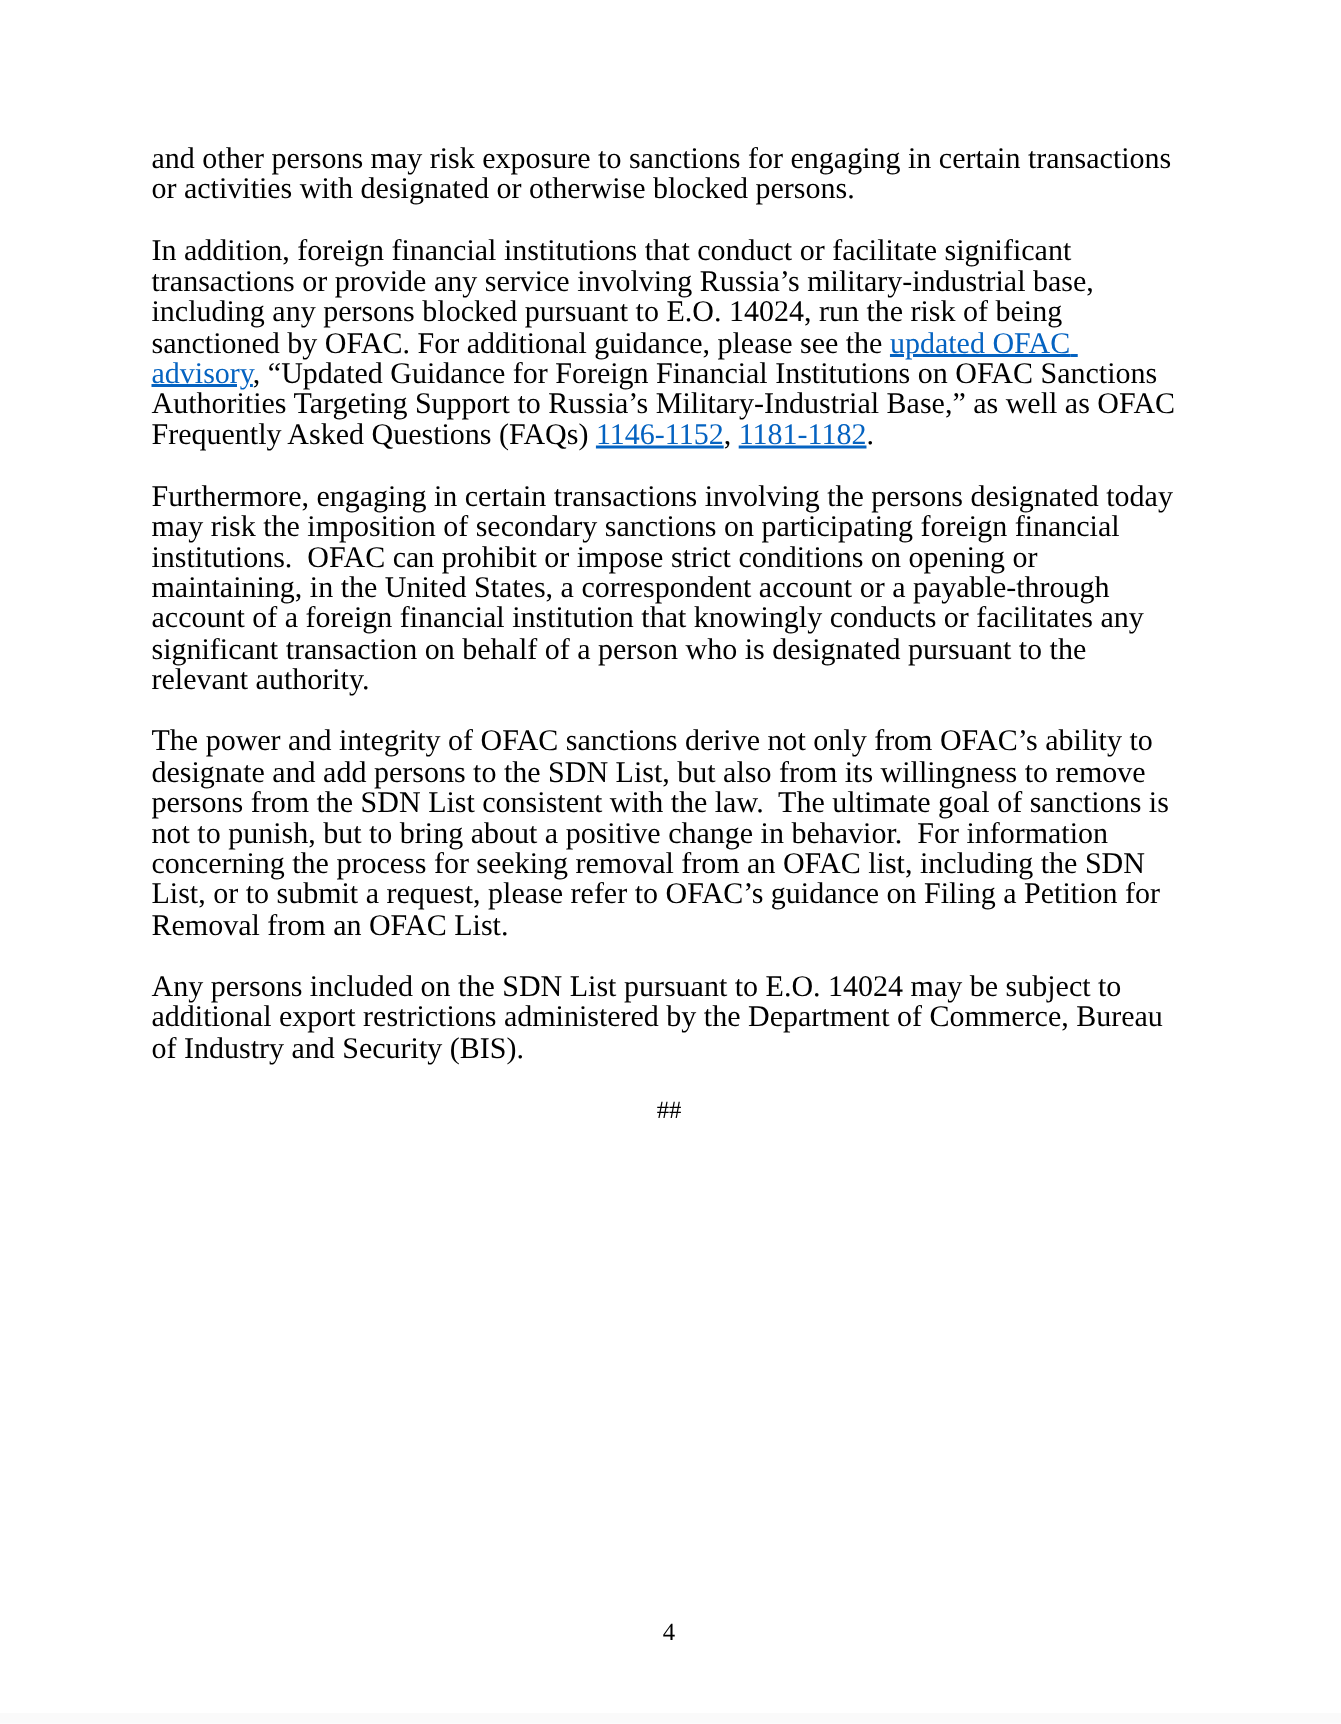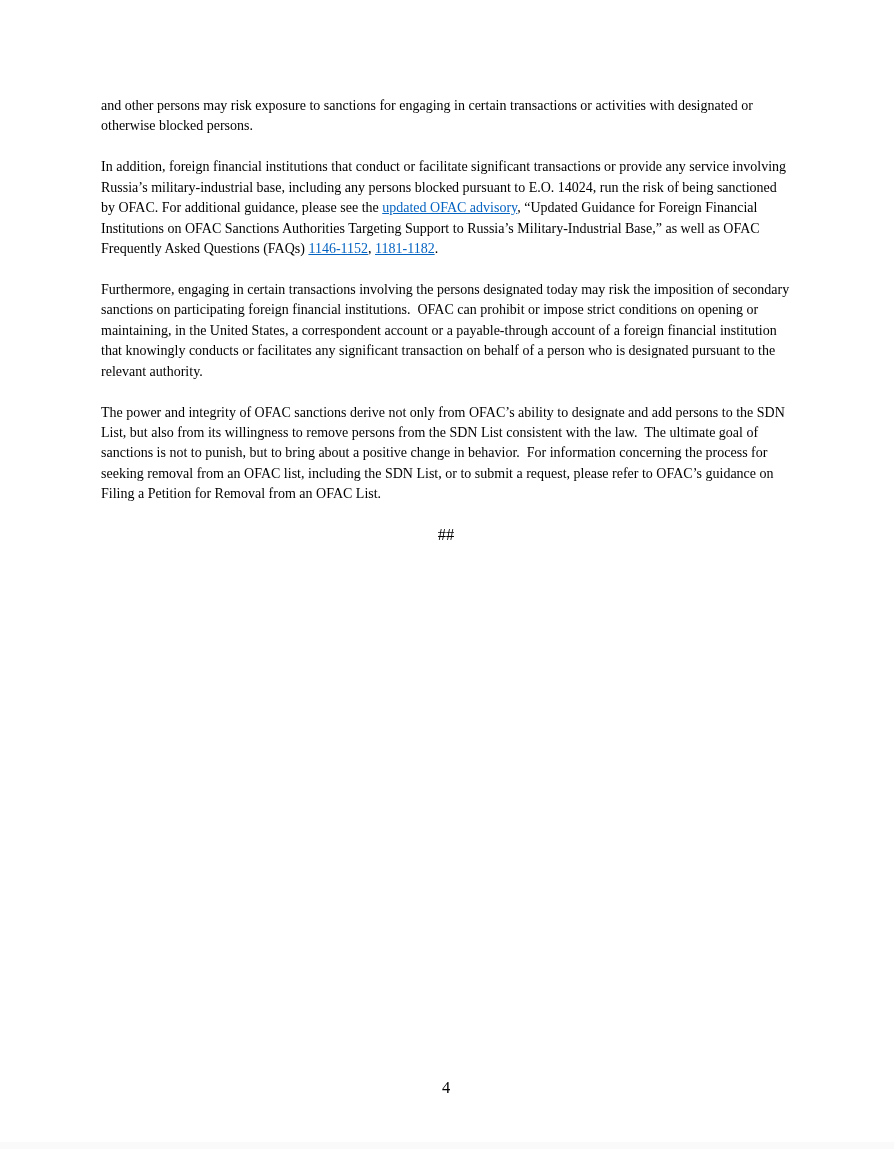--- a/index.html
+++ b/index.html
@@ -29,21 +29,21 @@
     background: var(--page-bg);
   }
   .content {
     position: absolute;
     left: 101px;
     top: 96px;
     width: 690px;
   }
   p.para {
     margin: 0 0 20.6px 0;
-    font-size: 14px;
+    font-size: 20px;
     line-height: 20.4px;
     white-space: pre-wrap;
     text-align: left;
   }
   a.doc-link {
     color: var(--link-color);
     text-decoration: underline;
     cursor: pointer;
   }
   .highlight {
@@ -76,18 +76,19 @@
 </head>
 <body>
 
 <div class="page">
   <div class="content">
     <div>
         <p class="para"><span>and other persons may risk exposure to sanctions for engaging in certain transactions or activities with designated or otherwise blocked persons.</span></p>
         <p class="para"><span>In addition, foreign financial institutions that conduct or facilitate significant transactions or provide any service involving Russia’s military-industrial base, including any persons blocked pursuant to E.O. 14024, run the risk of being sanctioned by OFAC. For additional guidance, please see the </span><a href="#" class="doc-link">updated OFAC advisory</a><span>, “Updated Guidance for Foreign Financial Institutions on OFAC Sanctions Authorities Targeting Support to Russia’s Military-Industrial Base,” as well as OFAC Frequently Asked Questions (FAQs) </span><a href="#" class="doc-link">1146-1152</a><span>, </span><a href="#" class="doc-link">1181-1182</a><span>.</span></p>
         <p class="para"><span>Furthermore, engaging in certain transactions involving the persons designated today may risk the imposition of secondary sanctions on participating foreign financial institutions.  OFAC can prohibit or impose strict conditions on opening or maintaining, in the United States, a correspondent account or a payable-through account of a foreign financial institution that knowingly conducts or facilitates any significant transaction on behalf of a person who is designated pursuant to the relevant authority.</span></p>
         <p class="para"><span>The power and integrity of OFAC sanctions derive not only from OFAC’s ability to designate and add persons to the SDN List, but also from its willingness to remove persons from the SDN List consistent with the law.  The ultimate goal of sanctions is not to punish, but to bring about a positive change in behavior.  For information concerning the process for seeking removal from an OFAC list, including the SDN List, or to submit a request, please refer to OFAC’s guidance on Filing a Petition for Removal from an OFAC List.</span></p>
+        <p class="para"><span>Any persons included on the SDN List pursuant to E.O. 14024 may be subject to additional export restrictions administered by the Department of Commerce, Bureau of Industry and Security (BIS).</span></p>
       </div>
     <div class="end-mark">##</div>
   </div>
   <div class="page-number">4</div>
   <div class="bottom-strip"></div>
 </div>
 
 </body></html>

